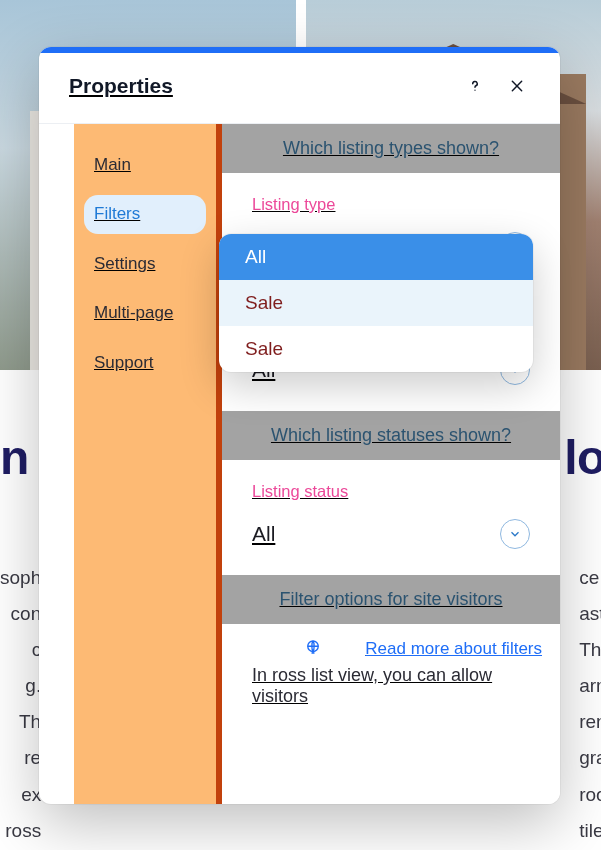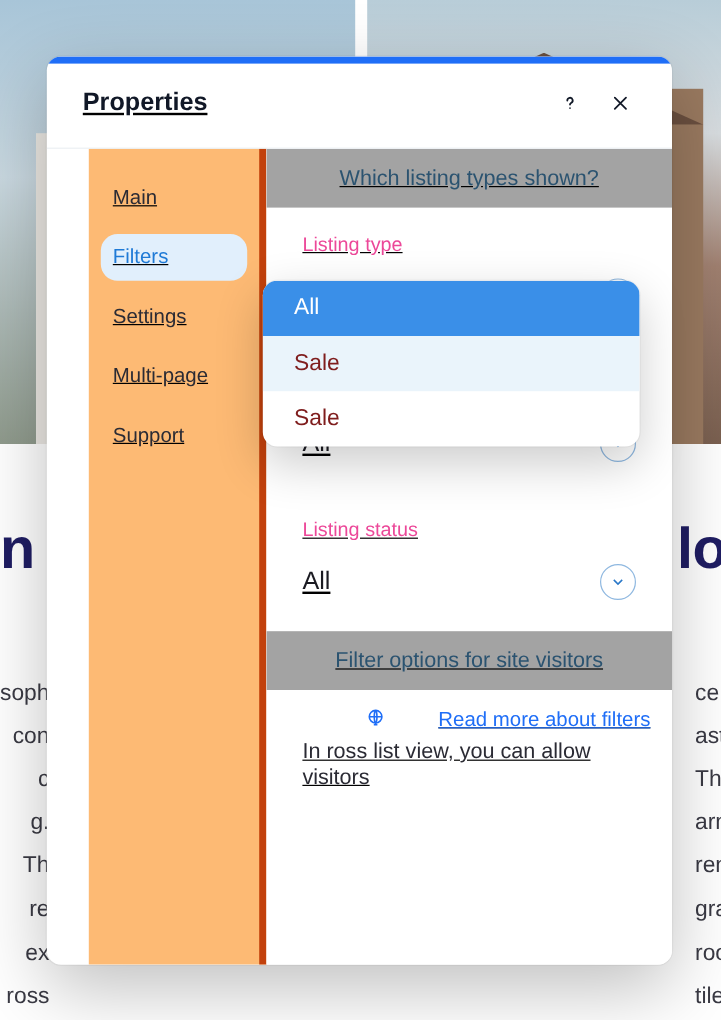--- a/index.html
+++ b/index.html
@@ -136,20 +136,21 @@
         <div class="select-row">
           <span class="select-value">All</span>
           <span class="chev-circle">
               <svg viewBox="0 0 24 24">
                 <polyline points="6 9 12 15 18 9"></polyline>
               </svg>
             </span>
         </div>
       </div>
 
+      <div class="section-head">Which listing statuses shown?</div>
       <div class="section-body">
         <div class="field-label">Listing status</div>
         <div class="select-row">
           <span class="select-value">All</span>
           <span class="chev-circle">
               <svg viewBox="0 0 24 24">
                 <polyline points="6 9 12 15 18 9"></polyline>
               </svg>
             </span>
         </div>

